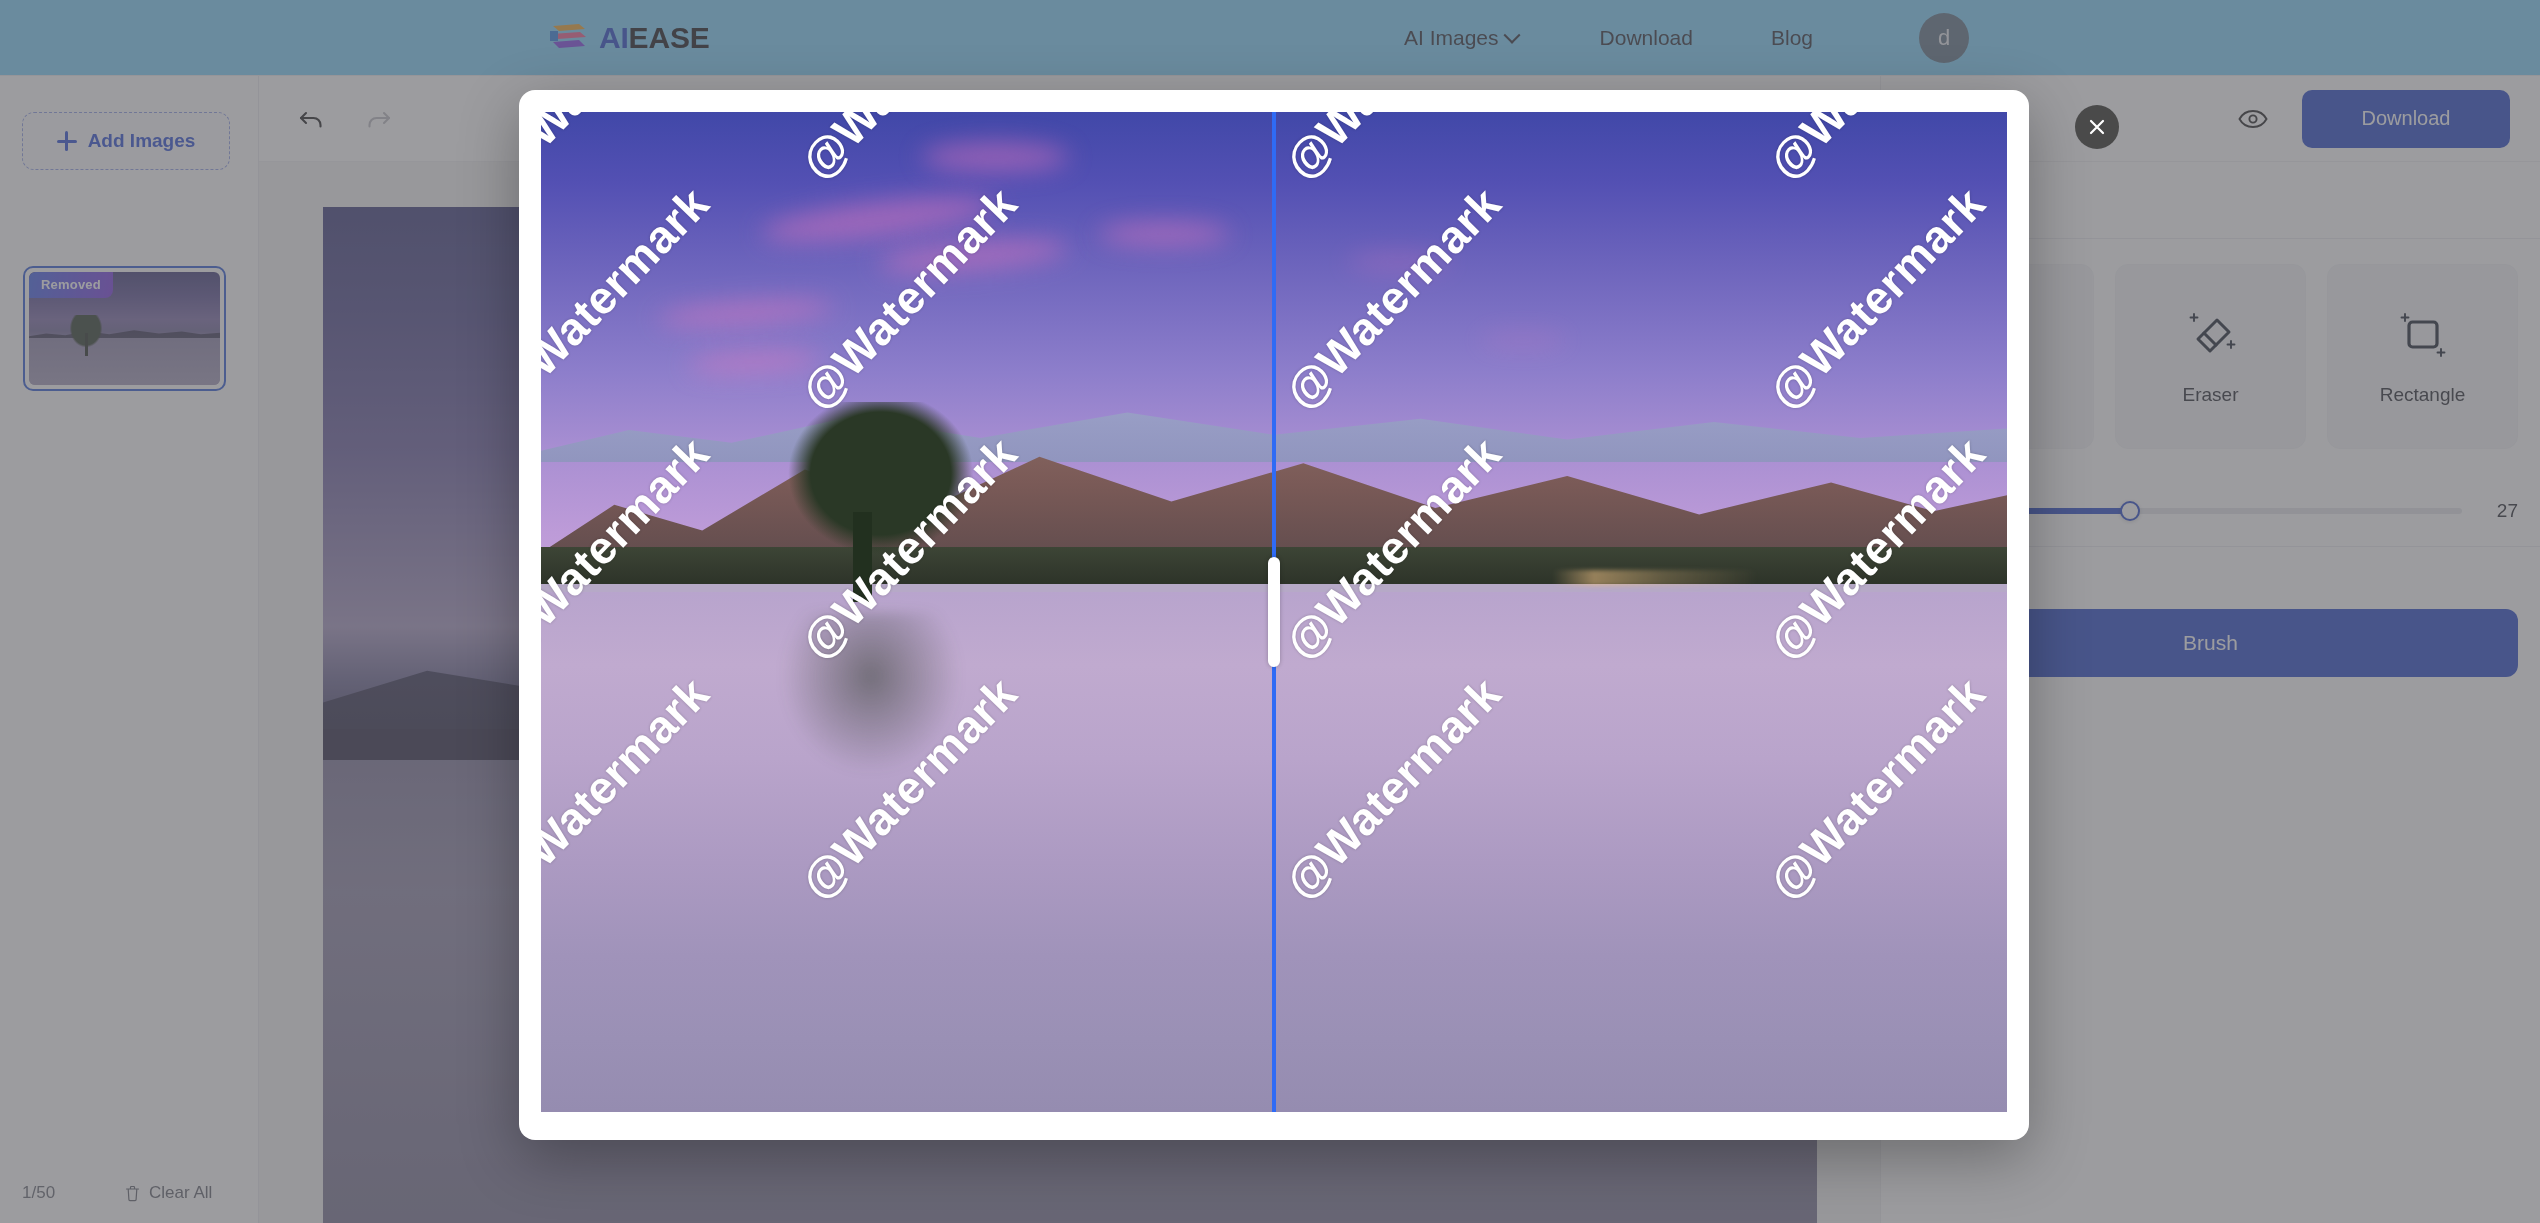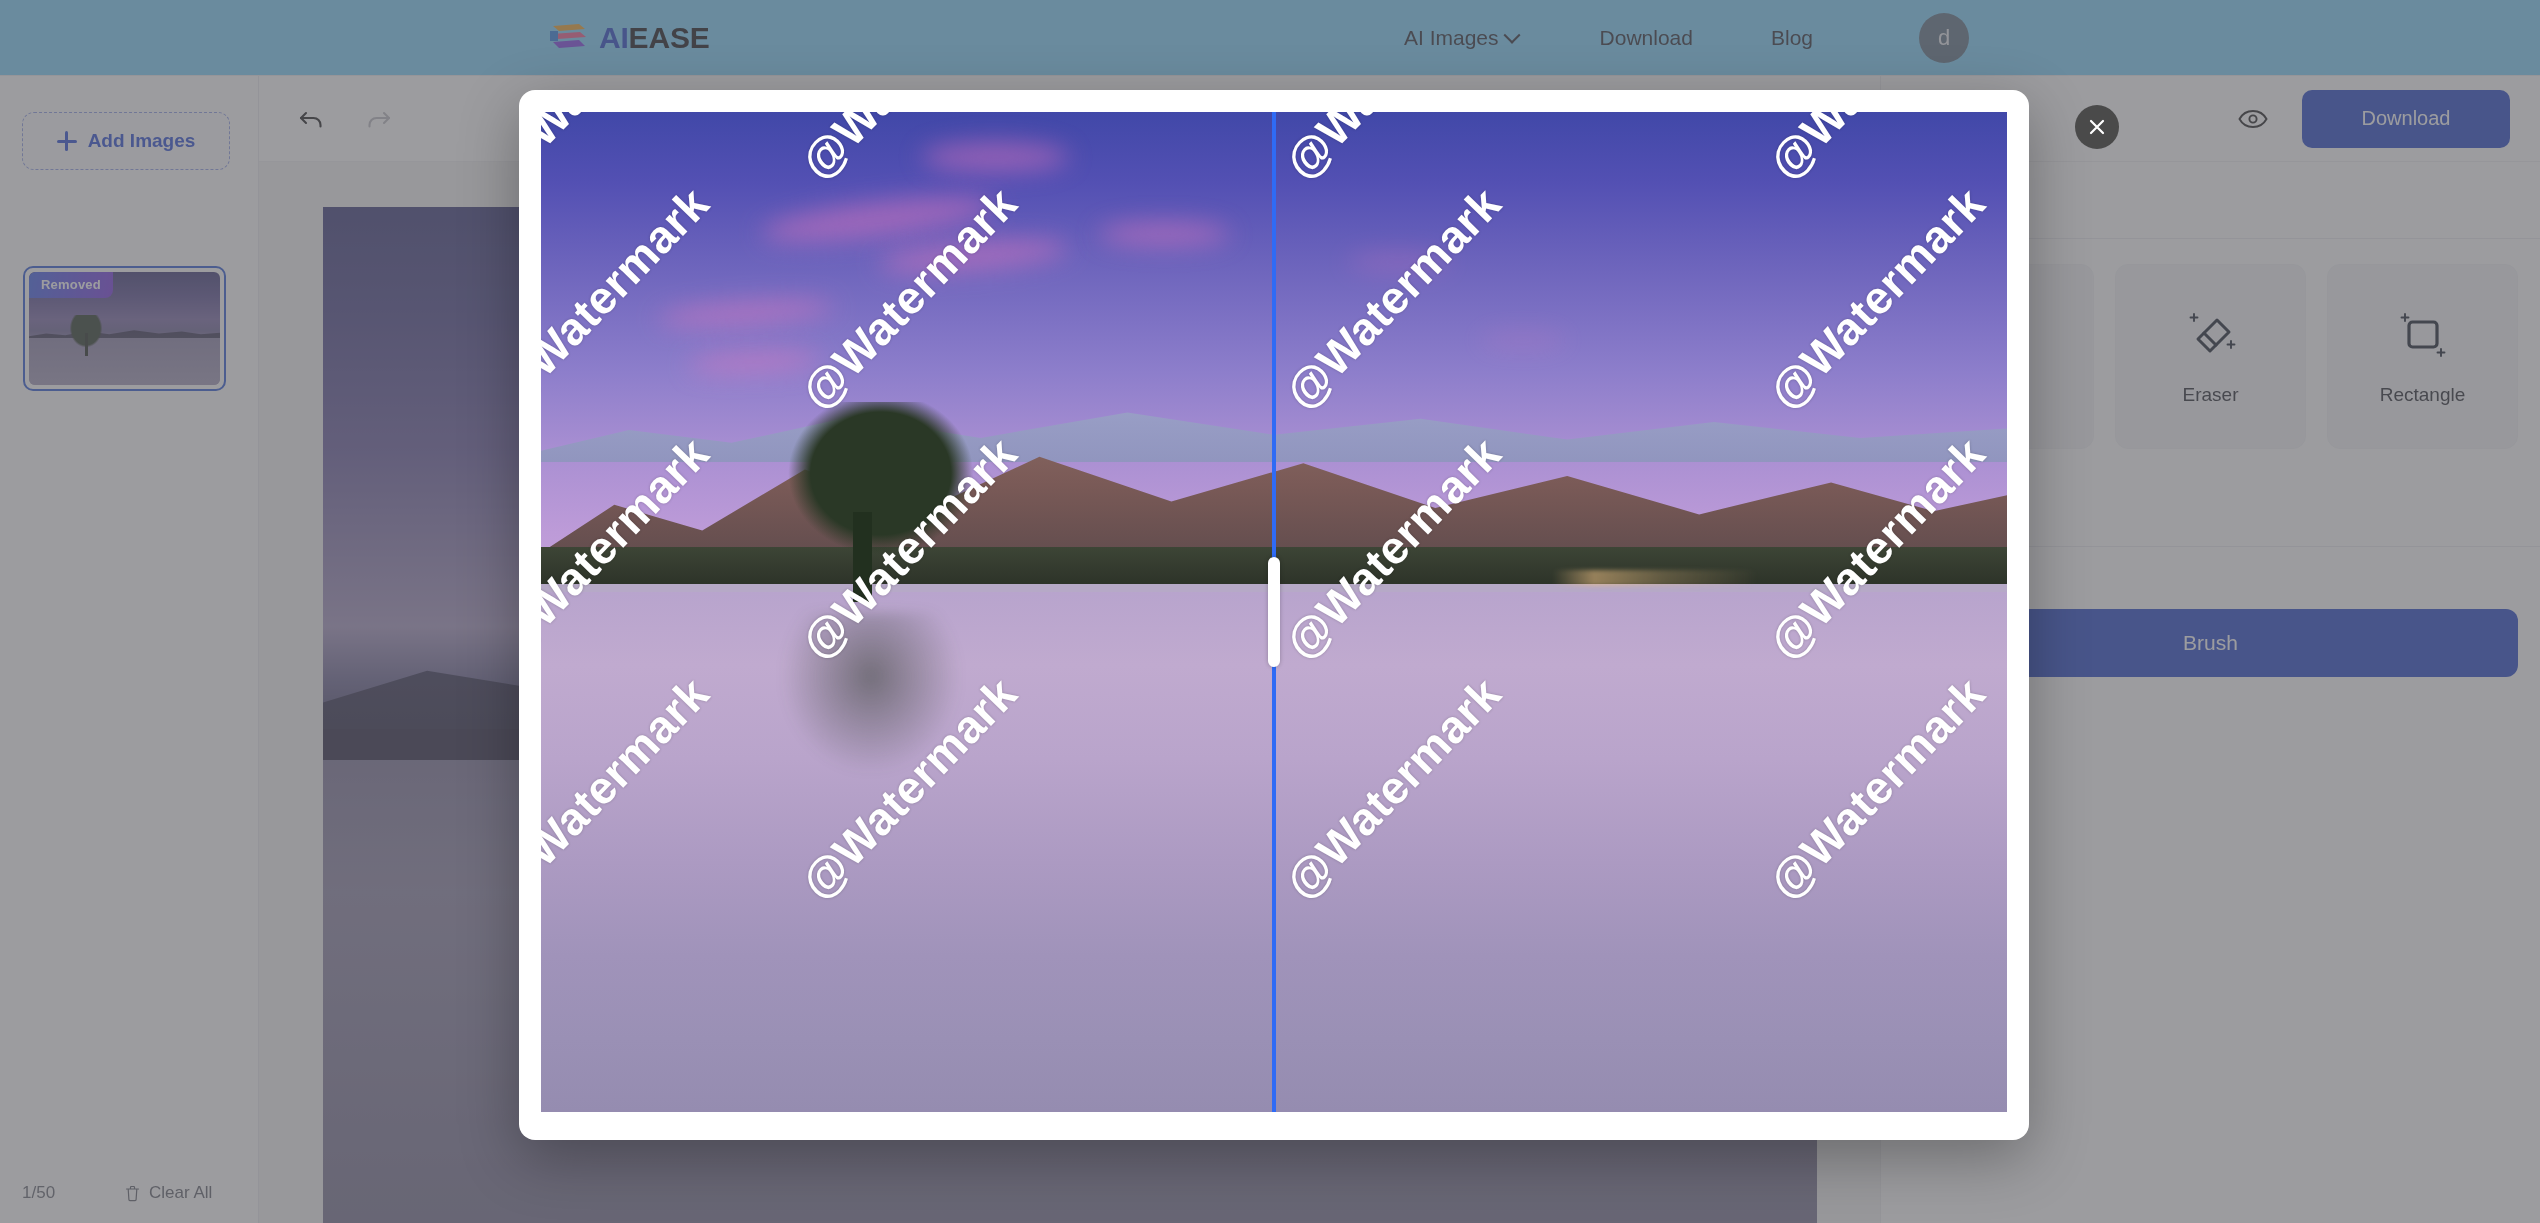--- a/index.html
+++ b/index.html
@@ -542,20 +542,28 @@
       <div class="tool-card">
         <svg width="54" height="54" viewBox="0 0 54 54">
           <path d="M9 6 v7 M5.5 9.5 h7" stroke="#18202f" stroke-width="1.9" stroke-linecap="round"></path>
           <rect x="13" y="14" width="28" height="25" rx="3.5" fill="none" stroke="#18202f" stroke-width="3.2"></rect>
           <path d="M45 41 v7 M41.5 44.5 h7" stroke="#18202f" stroke-width="1.9" stroke-linecap="round"></path>
         </svg>
         <span class="tool-label">Rectangle</span>
       </div>
     </div>
 
+    <div class="brush-row">
+      <span class="brush-label">Brush Size</span>
+      <div class="slider-track">
+        <div class="slider-fill" style="width: 26.2626%;"></div>
+        <div class="slider-knob" style="left: 26.2626%;"></div>
+      </div>
+      <span class="brush-value">27</span>
+    </div>
 
     <div class="rp-divider-2"></div>
 
     <button class="remove-btn">Brush</button>
   </aside>
 </div>
 
 <div class="dim-veil"></div>
 
 <div class="preview-modal">

